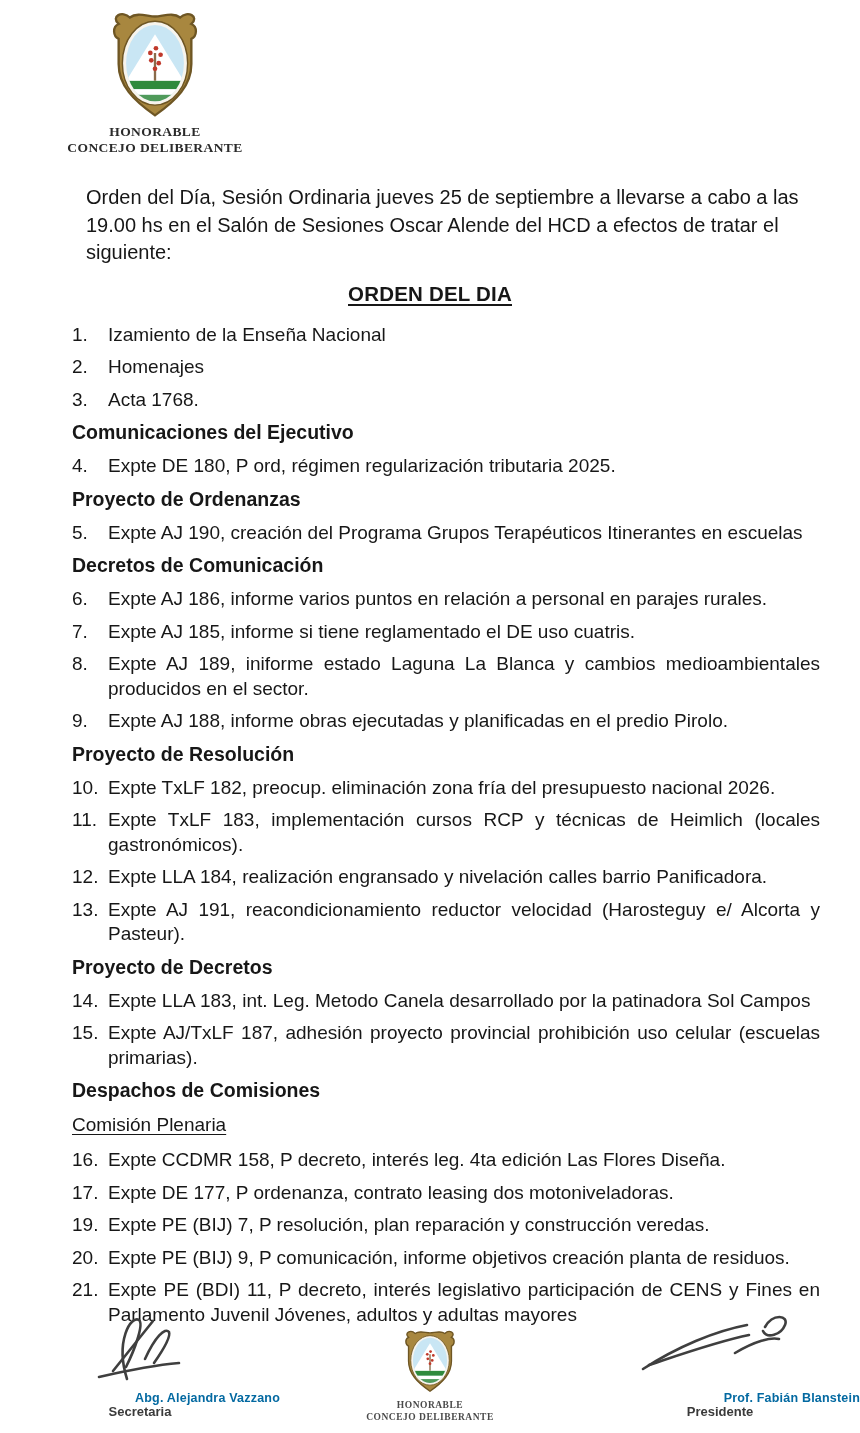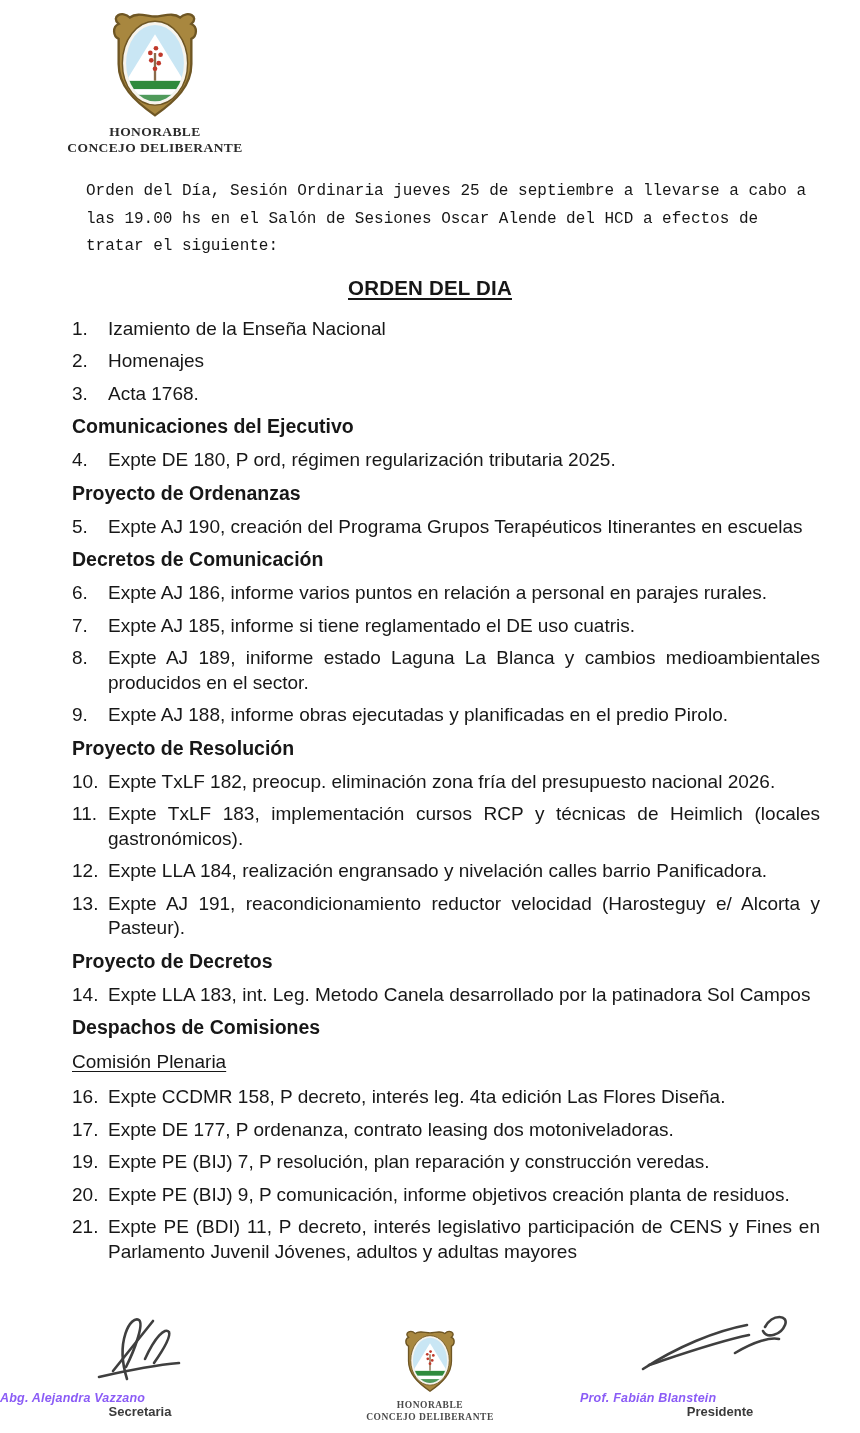--- a/index.html
+++ b/index.html
@@ -25,22 +25,22 @@
   .brand{margin:10px 0 0 55px;width:200px;text-align:center;}
   .crest-lg{width:112px;height:110px;display:block;margin:0 auto;}
   .brand-caption{
     margin-top:4px;
     font-family:"Liberation Serif","DejaVu Serif",serif;
     font-weight:700;font-size:13.5px;line-height:16px;
     letter-spacing:.4px;color:#2b2b2b;
   }
   
   .intro{
-    margin:22px 38px 0 86px;
-    font-size:16px;line-height:27.5px;font-family:Liberation Mono, monospace;
+    margin:28px 38px 0 86px;
+    font-size:20px;line-height:27.5px;
   }
   
   .doc-title{
     margin:15px 0 0 0;
     text-align:center;
     font-size:20.5px;font-weight:700;
     text-decoration:underline;
     text-underline-offset:3px;
     letter-spacing:.2px;
   }
@@ -60,22 +60,22 @@
     margin:4px 0 11px 0;line-height:25px;
   }
   
   .footer{
     position:absolute;left:0;bottom:6px;width:860px;height:138px;
     display:flex;align-items:flex-end;justify-content:space-between;
   }
   .sig-block{position:relative;width:280px;height:130px;}
   .sig-svg{position:absolute;left:50%;transform:translateX(-50%);bottom:34px;}
   .sig-name{
-    position:absolute;left:0;right:0;bottom:22px;text-align:left;
-    font-size:12.5px;font-weight:700;color:#8b5cf6;letter-spacing:.2px;font-style:italic;
+    position:absolute;left:0;right:0;bottom:22px;text-align:right;
+    font-size:12.5px;font-weight:700;color:#0369a1;letter-spacing:.2px;
   }
   .sig-role{
     position:absolute;left:0;right:0;bottom:8px;text-align:center;
     font-size:13px;font-weight:700;color:#3a3a3a;
   }
   .seal-block{width:220px;text-align:center;padding-bottom:4px;}
   .crest-sm{width:66px;height:65px;display:block;margin:0 auto;}
   .seal-caption{
     margin-top:5px;
     font-family:"Liberation Serif","DejaVu Serif",serif;
@@ -185,20 +185,24 @@
     </div>
       <div class="agenda-item">
       <span class="num">13.</span>
       <span class="txt">Expte AJ 191, reacondicionamiento reductor velocidad (Harosteguy e/ Alcorta y Pasteur).</span>
     </div>
       <h3 class="section-header">Proyecto de Decretos</h3>
       <div class="agenda-item">
       <span class="num">14.</span>
       <span class="txt">Expte LLA 183, int. Leg. Metodo Canela desarrollado por la patinadora Sol Campos</span>
     </div>
+      <div class="agenda-item">
+      <span class="num">15.</span>
+      <span class="txt">Expte AJ/TxLF 187, adhesión proyecto provincial prohibición uso celular (escuelas primarias).</span>
+    </div>
       <h3 class="section-header">Despachos de Comisiones</h3>
       <h4 class="subsection-header">Comisión Plenaria</h4>
       <div class="agenda-item">
       <span class="num">16.</span>
       <span class="txt">Expte CCDMR 158, P decreto, interés leg. 4ta edición Las Flores Diseña.</span>
     </div>
       <div class="agenda-item">
       <span class="num">17.</span>
       <span class="txt">Expte DE 177, P ordenanza, contrato leasing dos motoniveladoras.</span>
     </div>

